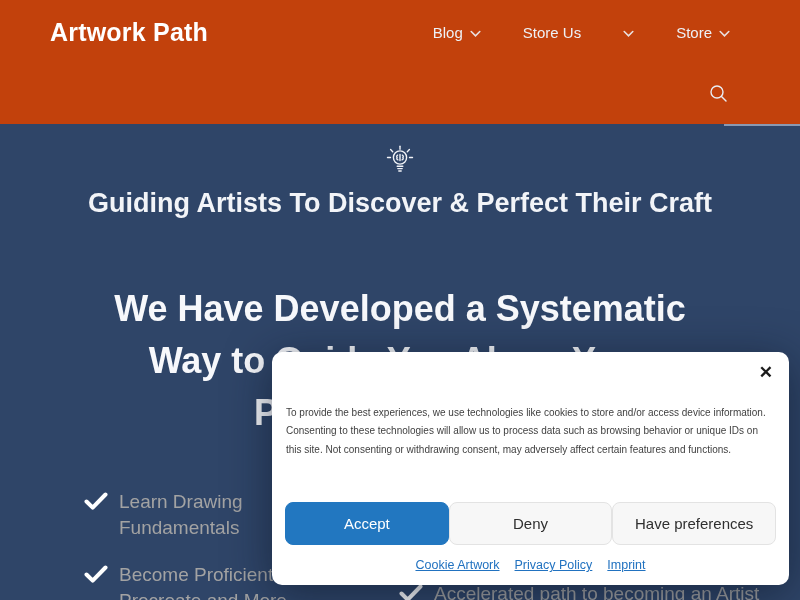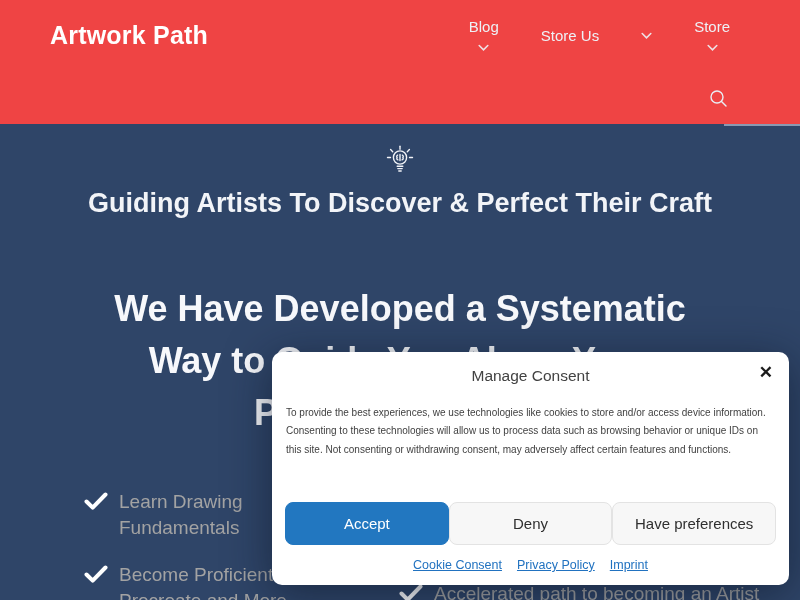--- a/index.html
+++ b/index.html
@@ -1,25 +1,25 @@
 <!DOCTYPE html>
 <html><head>
 <meta charset="utf-8">
 <style>
   * { margin:0; padding:0; box-sizing:border-box; }
   html,body { width:800px; height:600px; }
   body { font-family:"Liberation Sans", sans-serif; overflow:hidden; }
   .page { position:relative; width:800px; height:600px; background:#2f4568; overflow:hidden; }
 
   
-  .site-header { position:absolute; left:0; top:0; width:800px; height:124px; background:#ef4444; }
+  .site-header { position:absolute; left:0; top:0; width:800px; height:124px; background:#c2410c; }
   .header-row1 { display:flex; align-items:center; padding:18px 70px 0 50px; }
   .site-title { color:#ffffff; font-size:25px; font-weight:bold; letter-spacing:.2px; cursor:pointer; }
   .main-nav { margin-left:auto; display:flex; align-items:center; gap:42px; }
-  .nav-item { display:flex; align-items:center; gap:7px; color:#eef1f6; font-size:15px; cursor:pointer; text-decoration:none;flex-direction:column; }
+  .nav-item { display:flex; align-items:center; gap:7px; color:#eef1f6; font-size:15px; cursor:pointer; text-decoration:none; }
   .nav-item svg { margin-top:2px; opacity:.9; }
   .header-row2 { display:flex; justify-content:flex-end; padding:34px 70px 0 0; }
   .search-btn { width:24px; height:24px; display:flex; align-items:center; justify-content:center; cursor:pointer; color:#e9edf4; }
   .header-divider { position:absolute; left:0; top:124px; width:800px; height:2px; background:rgba(213,222,238,0.55); }
 
   
   .hero { position:absolute; left:0; top:124px; width:724px; height:474px; background:#2f4568; }
   .bulb-wrap { position:absolute; left:0; top:20px; width:800px; display:flex; justify-content:center; color:#f2f4f8; }
   .hero-tagline { position:absolute; left:80px; top:58px; width:640px; text-align:center; color:#f2f4f8;
                   font-size:27px; font-weight:600; line-height:42px; }
@@ -130,28 +130,27 @@
       <span class="check">
         <svg width="24" height="20" viewBox="0 0 24 20">
             <path d="M2.5 10.5l6.2 6.2L21.5 3.5" fill="none" stroke="currentColor" stroke-width="4" stroke-linecap="round" stroke-linejoin="round"></path>
           </svg>
       </span>
       <span class="txt">Accelerated path to becoming an Artist</span>
     </div>
   </section>
 
   <div class="modal">
-    <div class="modal-title">Manage Consent</div>
     <div class="modal-close">✕</div>
     <div class="modal-body">To provide the best experiences, we use technologies like cookies to store and/or access device information. Consenting to these technologies will allow us to process data such as browsing behavior or unique IDs on this site. Not consenting or withdrawing consent, may adversely affect certain features and functions.</div>
     <div class="modal-buttons">
       <button class="btn-accept">Accept</button>
       <button class="btn-plain">Deny</button>
       <button class="btn-plain">Have preferences</button>
     </div>
     <div class="modal-links">
-      <a>Cookie Consent</a>
+      <a>Cookie Artwork</a>
       <a>Privacy Policy</a>
       <a>Imprint</a>
     </div>
   </div>
 
 </div>
 
 </body></html>

